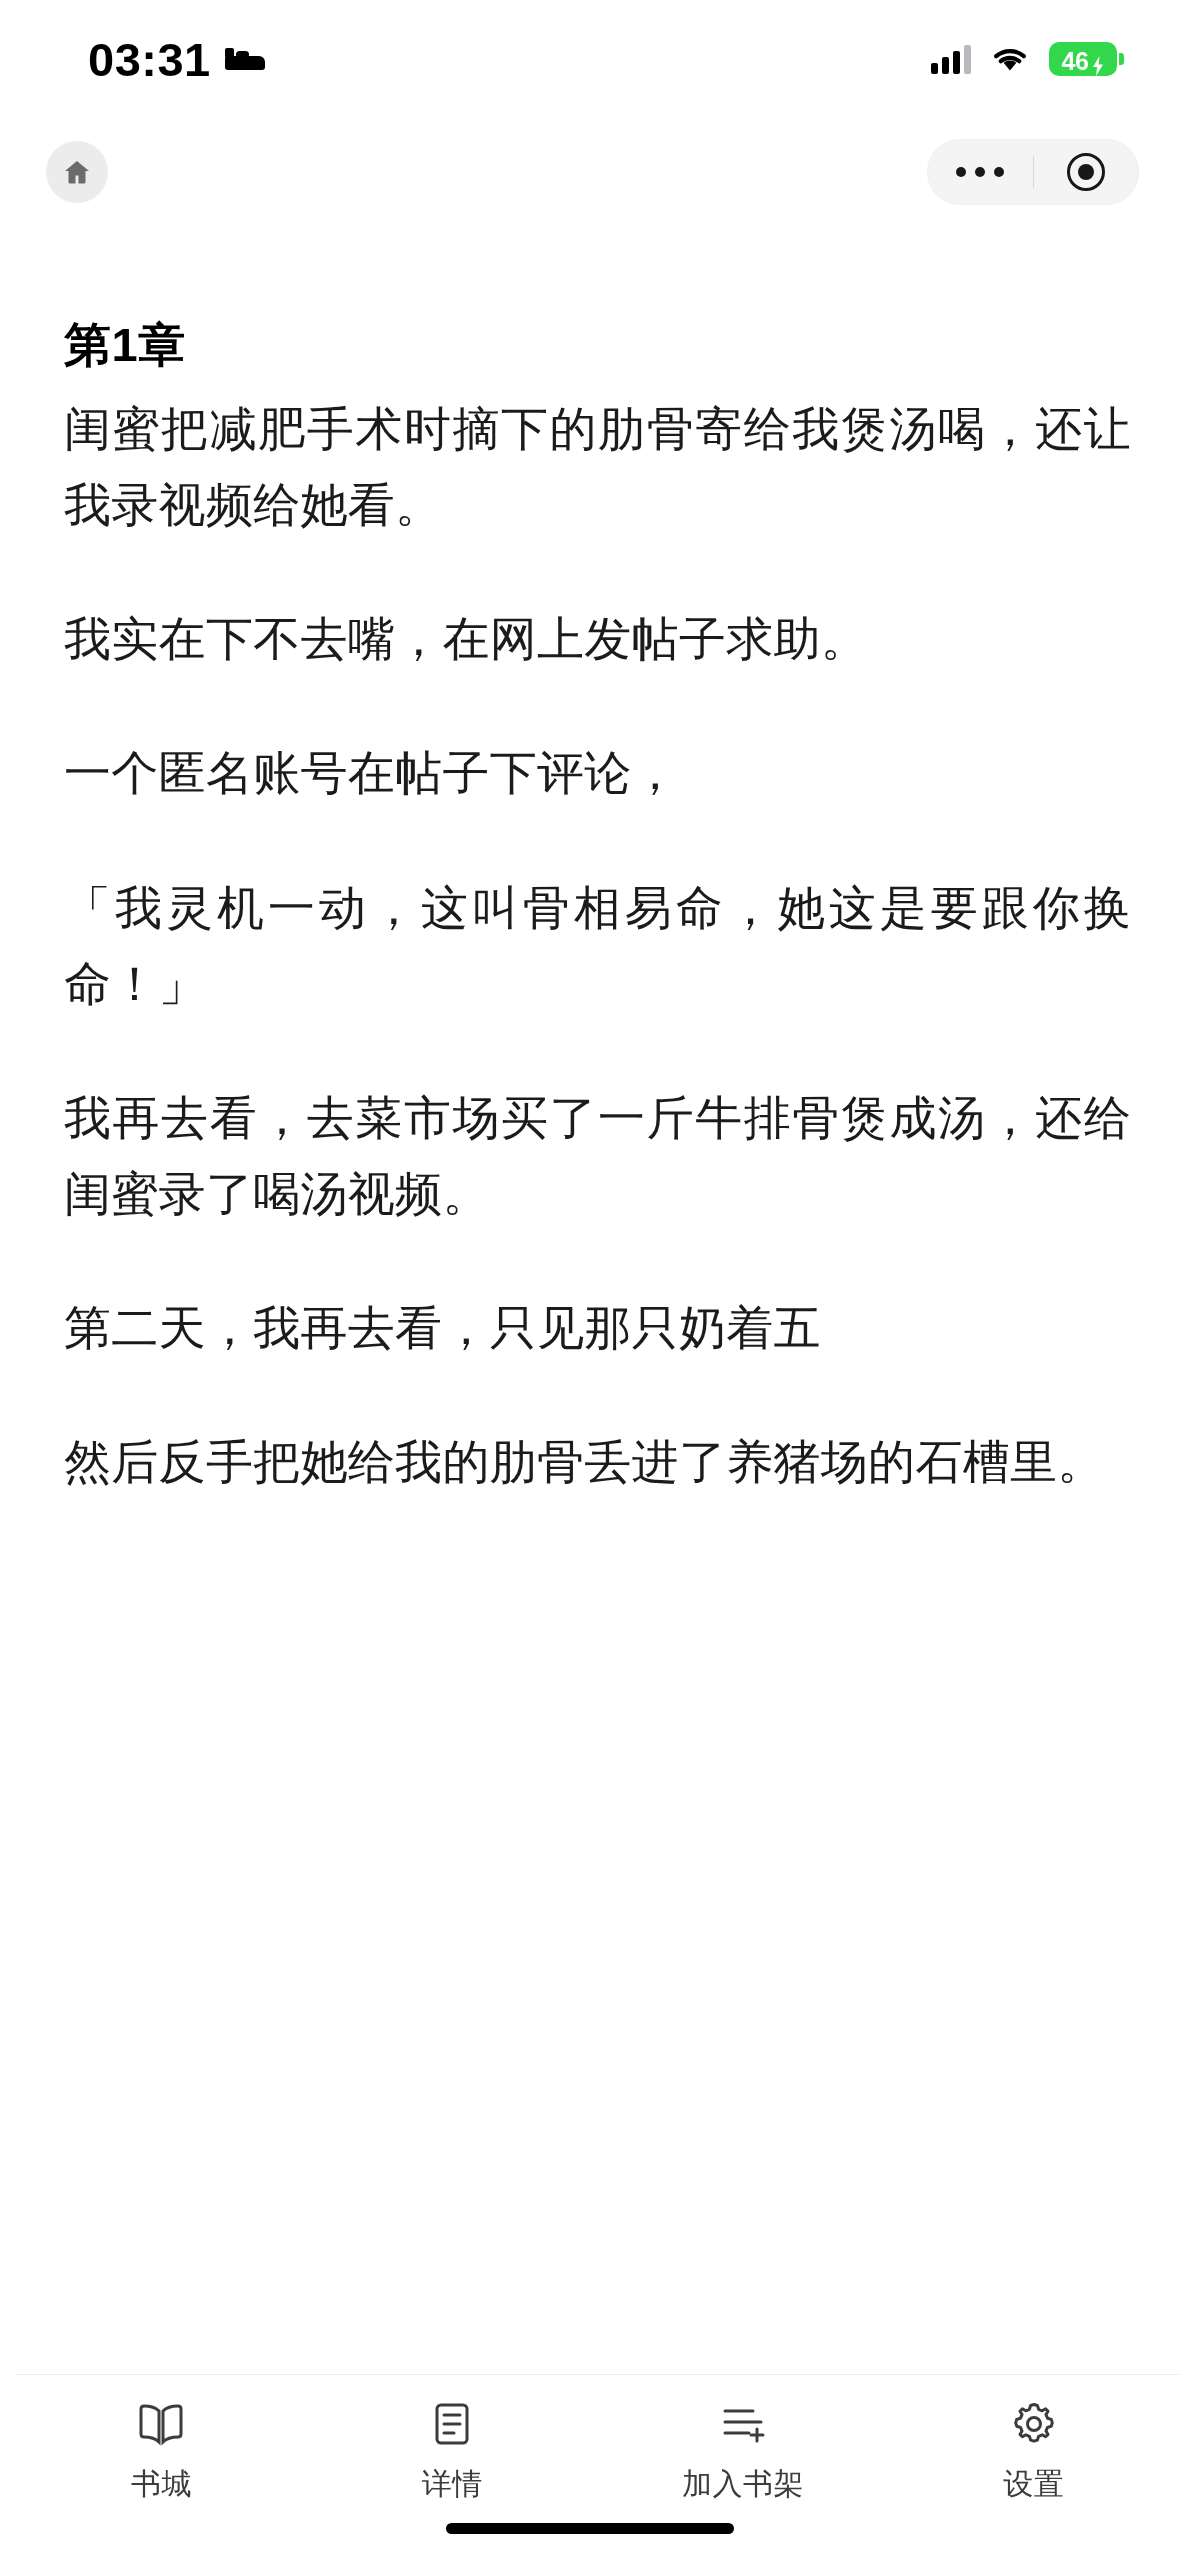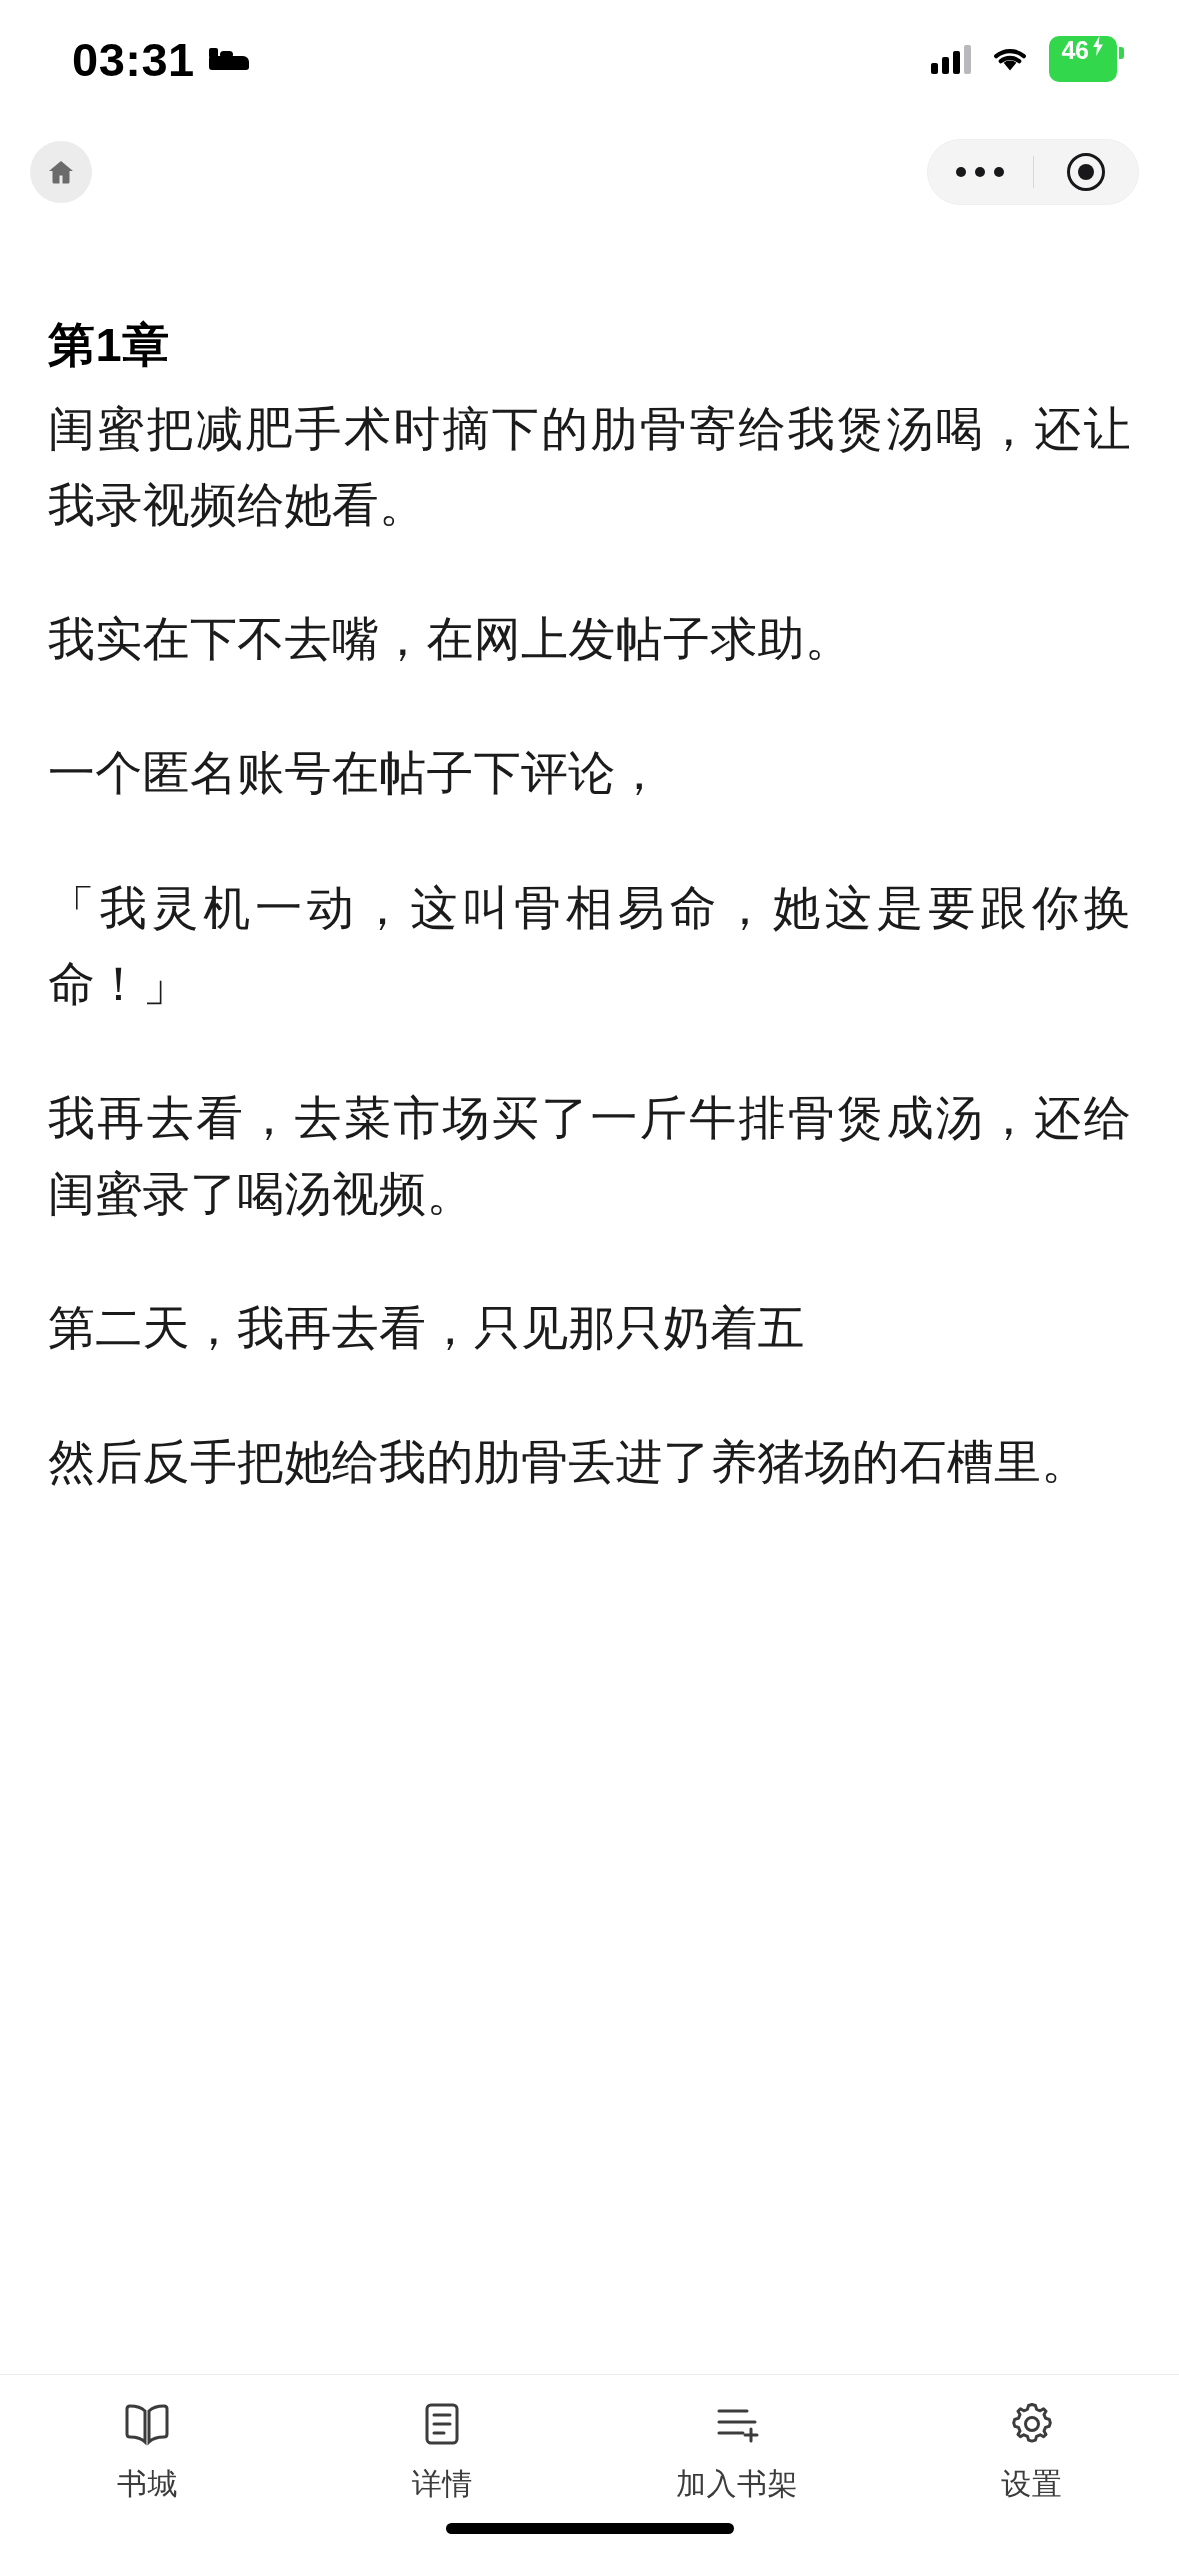--- a/index.html
+++ b/index.html
@@ -6,21 +6,21 @@
   html, body {
     width:1179px; height:2556px;
     background:#ffffff;
     font-family:"Liberation Sans", sans-serif;
     overflow:hidden;
   }
   .phone {
     position:relative;
     width:1179px; height:2556px;
     background:#ffffff;
-    display:flex; flex-direction:column;
+    display:flex; flex-direction:column;padding-left:16px;
   }
 
   
   .statusbar {
     height:118px;
     flex:0 0 118px;
     display:flex;
     align-items:center;
     justify-content:space-between;
     padding:0 62px 0 72px;
@@ -59,24 +59,24 @@
   }
   .signal span:nth-child(1){ height:11px; }
   .signal span:nth-child(2){ height:17px; }
   .signal span:nth-child(3){ height:23px; }
   .signal span:nth-child(4){ height:29px; background:#b9b9bd; }
 
   .wifi { width:38px; height:28px; }
 
   .battery {
     position:relative;
-    width:68px; height:46px;
+    width:68px; height:34px;
     border-radius:10px;
     background:#32d74b;
-    display:flex; align-items:flex-start; justify-content:center;
+    display:flex; align-items:flex-end; justify-content:center;
   }
   .battery .lvl {
     font-size:25px; font-weight:700; color:#fff;
     letter-spacing:-0.5px;
     margin-right:4px;
   }
   .battery .bolt {
     width:12px; height:20px;
     position:relative;
   }

